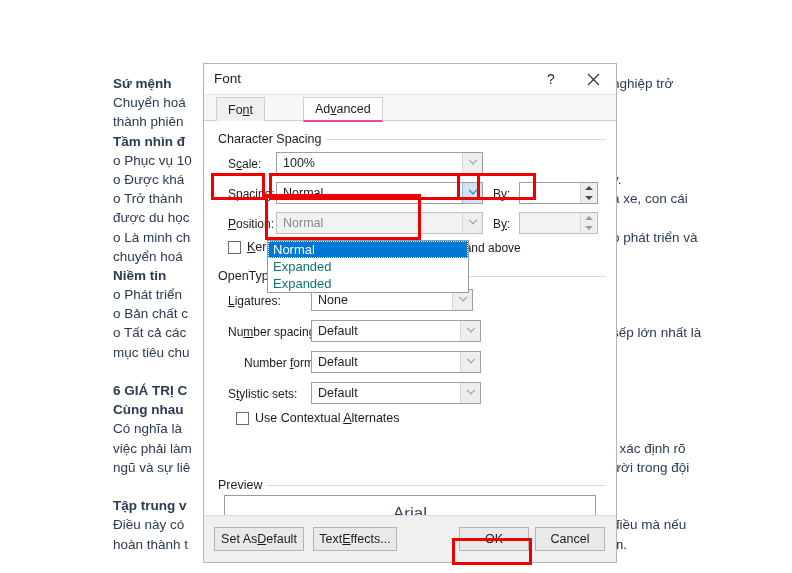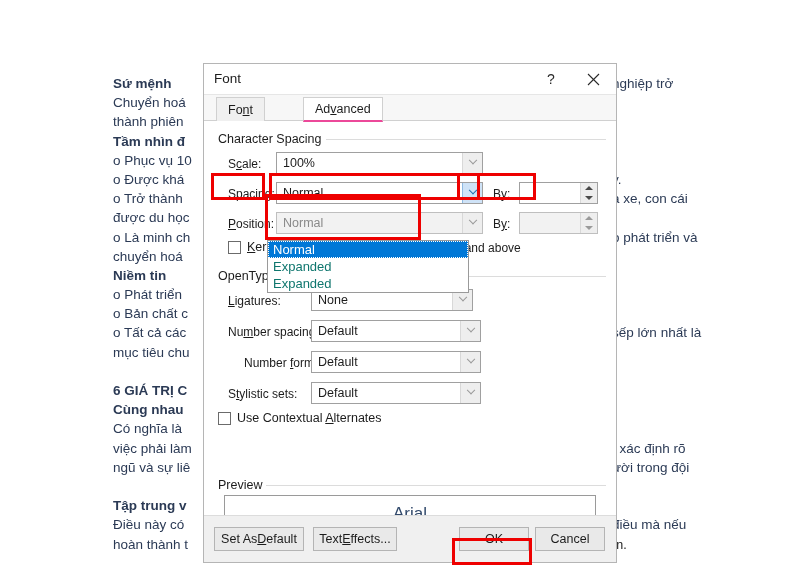--- a/index.html
+++ b/index.html
@@ -435,21 +435,21 @@
         <div class="lbl" style="left:12px; top:111px;">
           <span>S</span><u>t</u><span>ylistic sets:</span>
         </div>
         <div class="combo" style="left:95px; top:106px; width:170px;">
           <div class="val">Default</div>
           <div class="arrow">
               <i class="chev sm grey"></i>
             </div>
         </div>
 
-        <div class="cbrow" style="left:2px; top:135px;align-items:center;">
+        <div class="cbrow" style="left:20px; top:135px;align-items:center;">
           <span class="cbox"></span>
           <span class="cbtext"><span>Use Contextual </span><u>A</u><span>lternates</span></span>
         </div>
       </div>
 
       <div class="group" style="left:12px; top:364px; width:390px; height:80px;">
         <div class="gline"></div>
         <div class="gtitle">Preview</div>
 
         <div class="previewbox" style="left:8px; top:10px; width:372px; height:38px;">

